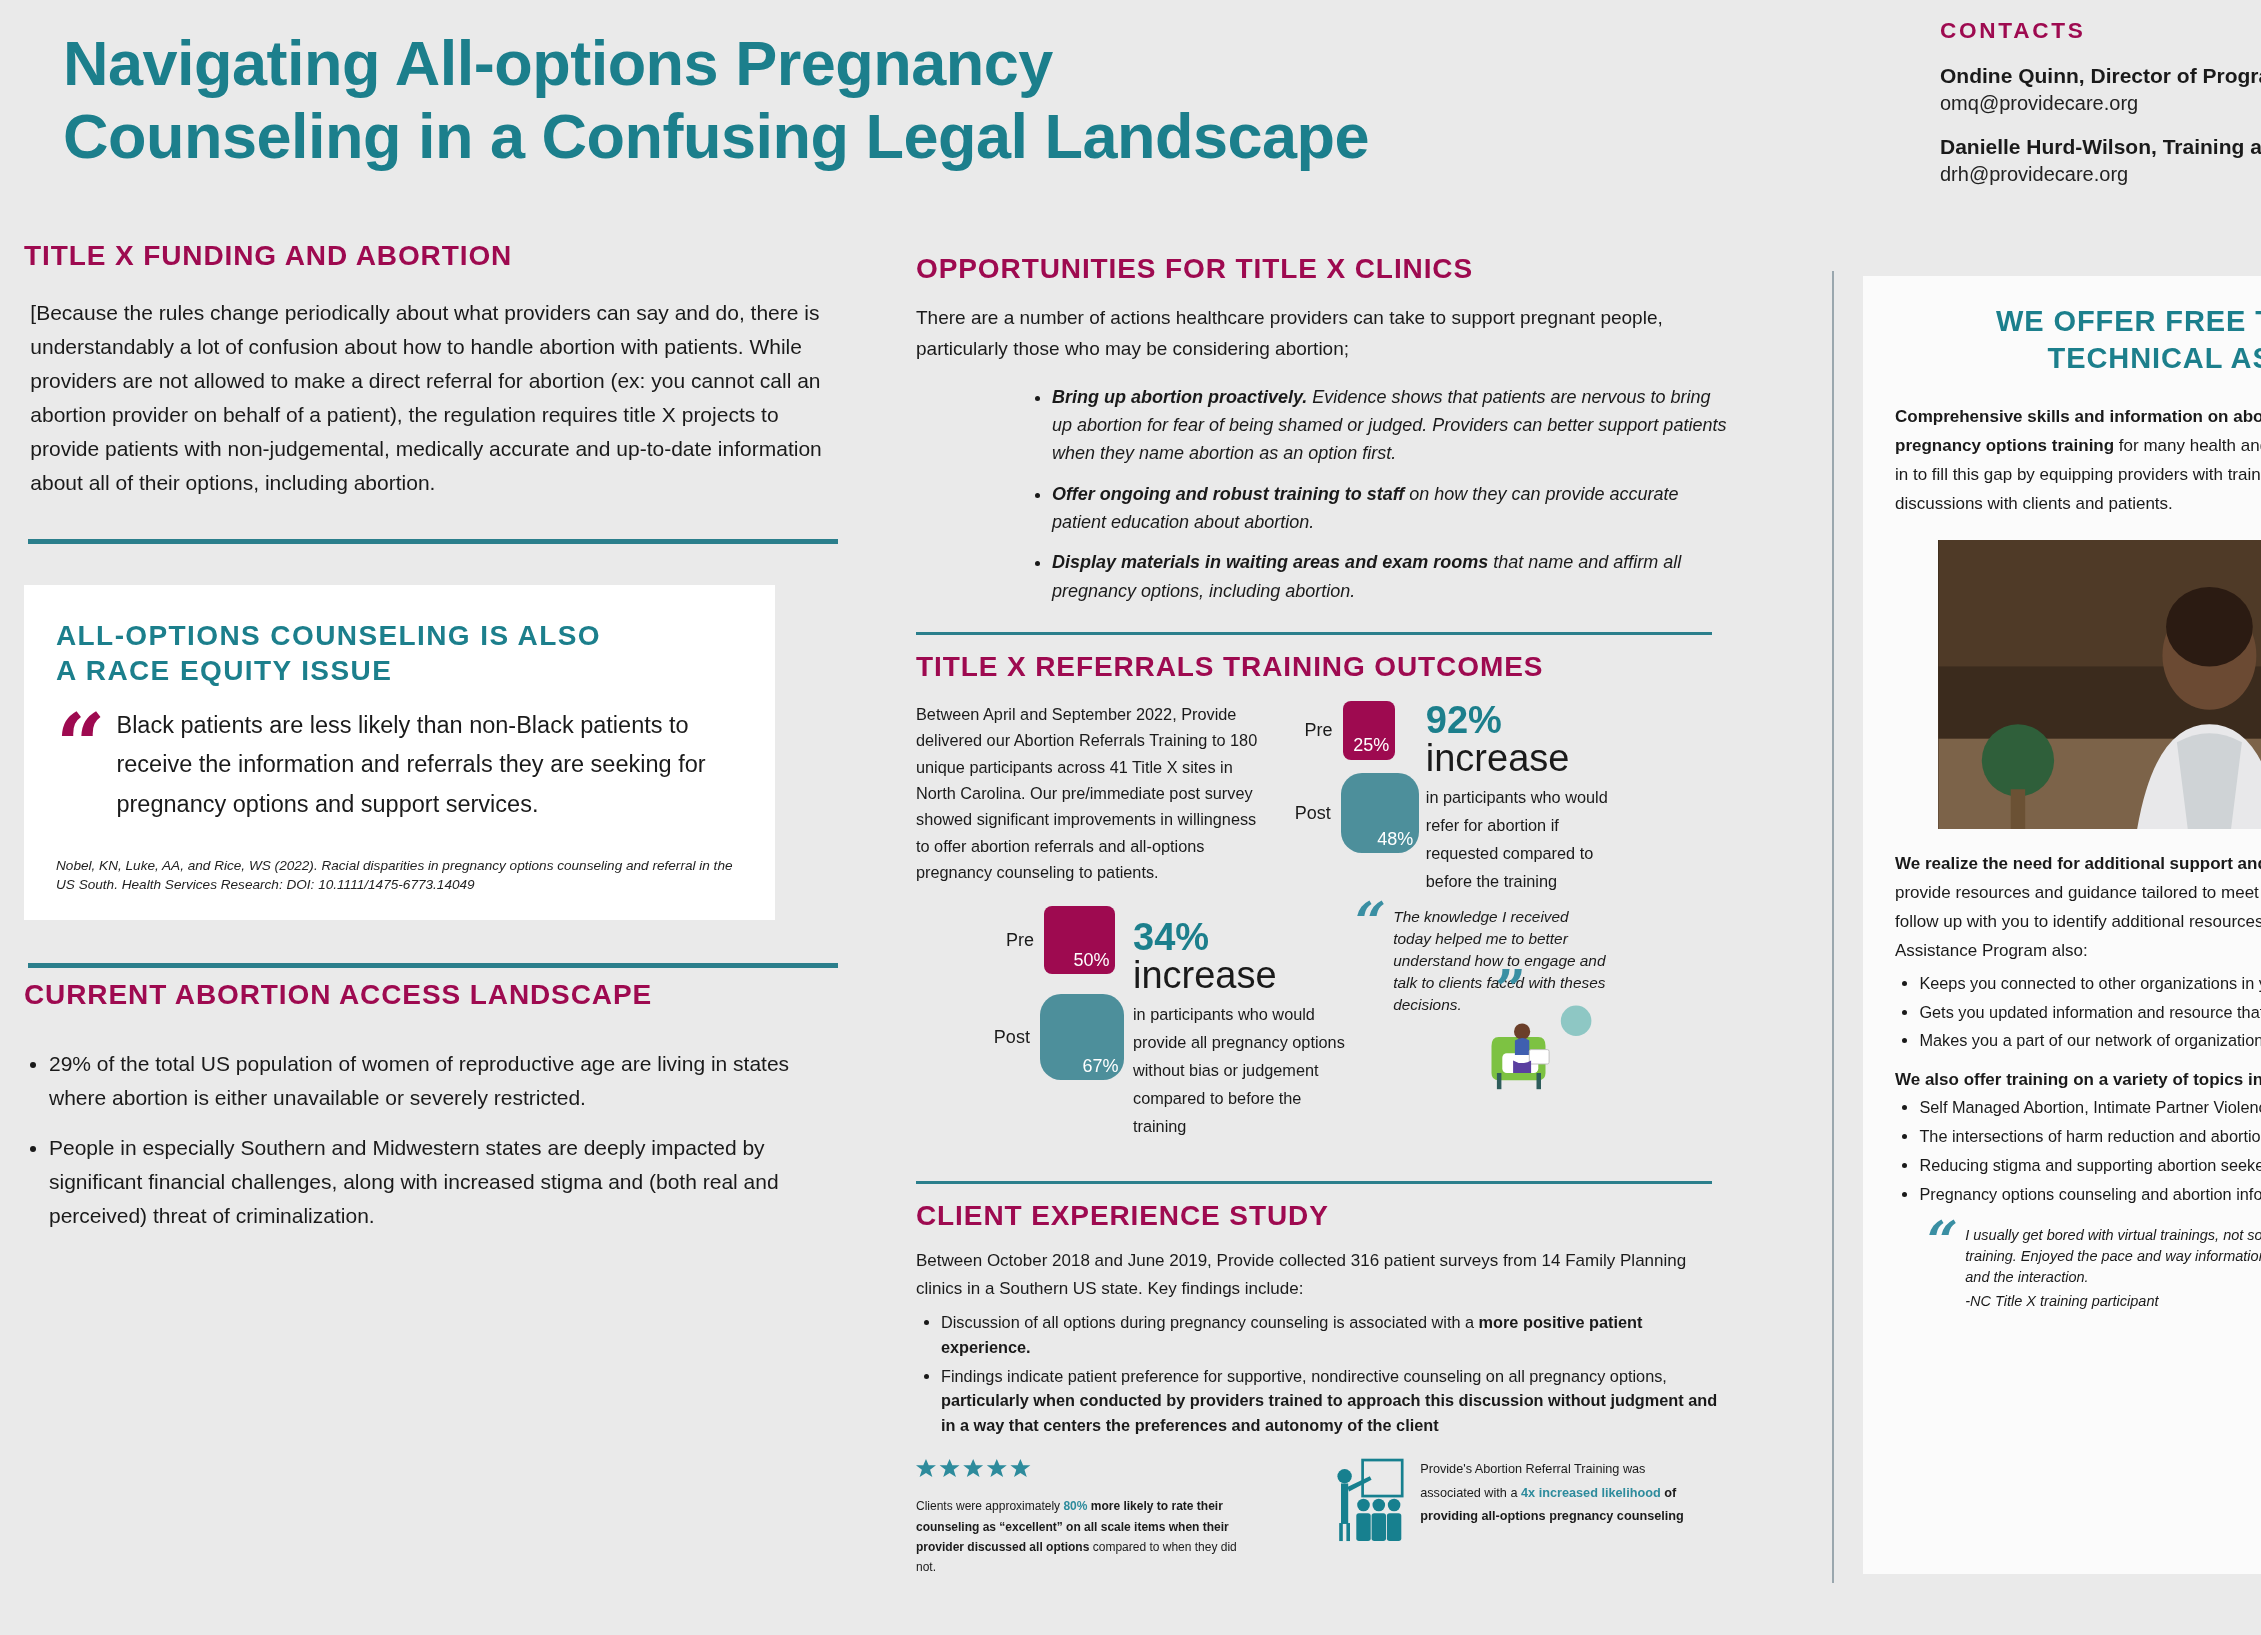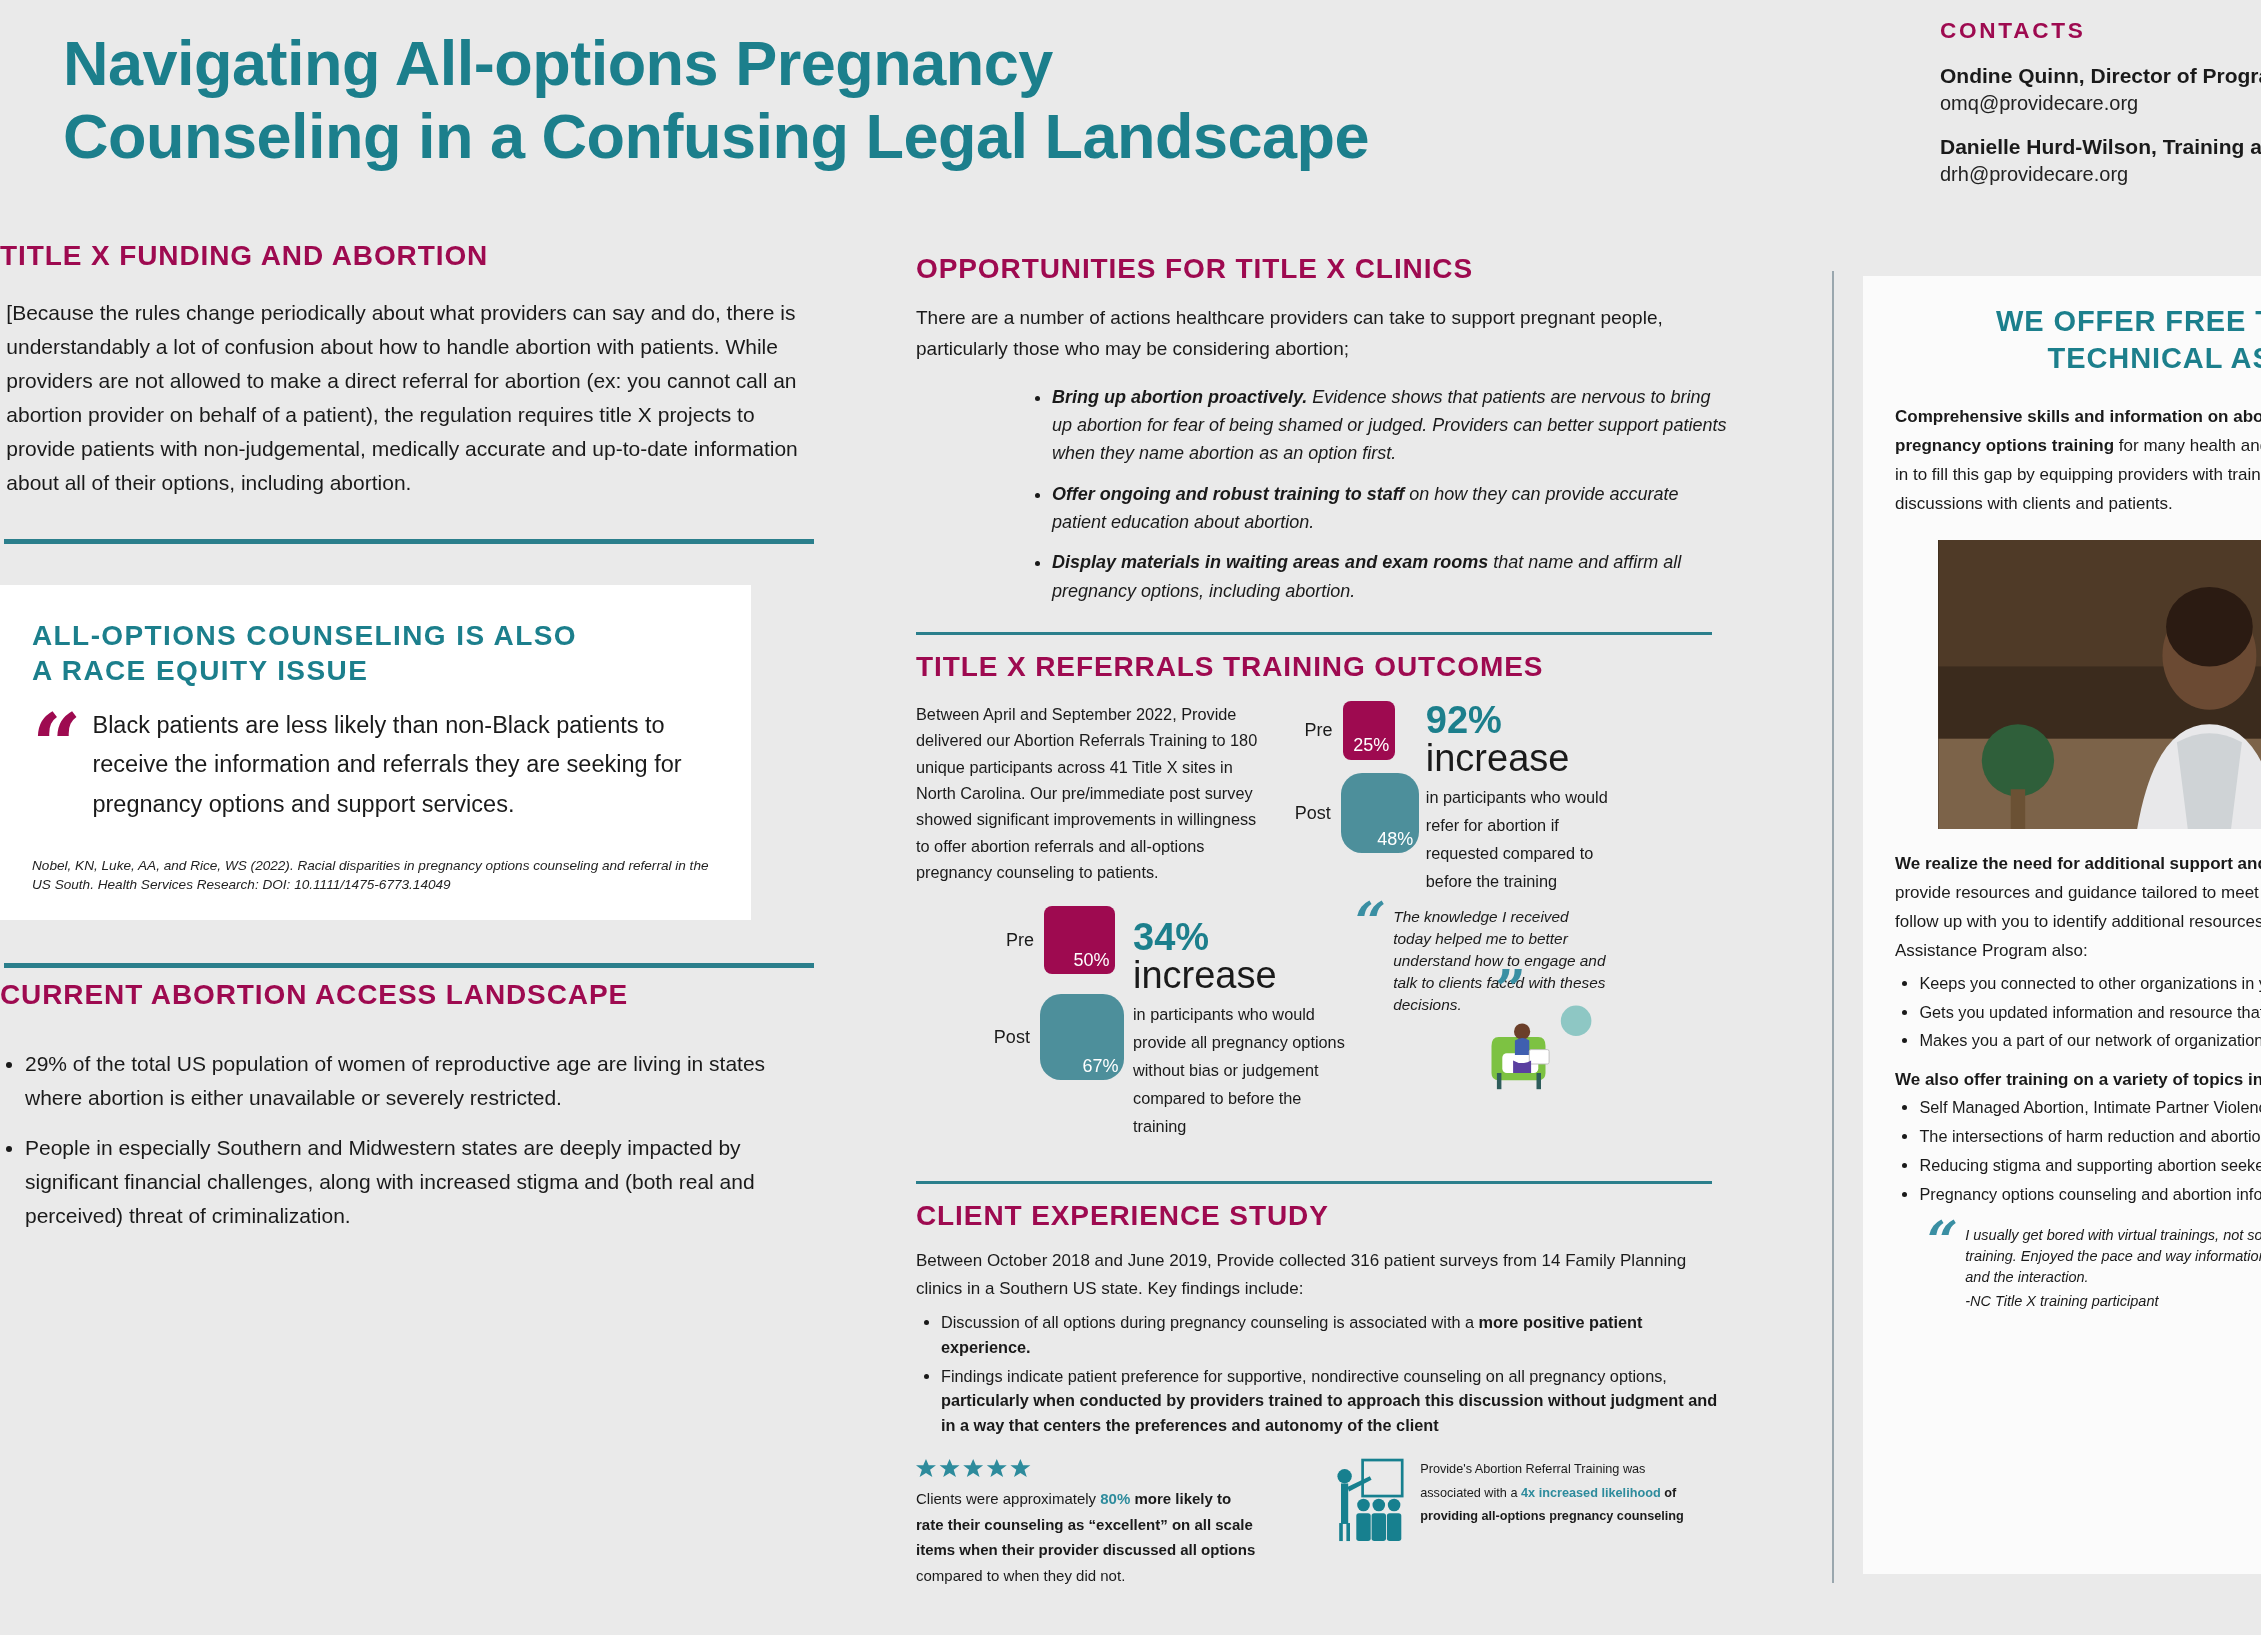--- a/index.html
+++ b/index.html
@@ -33,21 +33,21 @@
     color:#9e0a50;font-weight:bold;letter-spacing:0.9px;font-size:28px;
     text-transform:uppercase;
   }
   .sect-h-teal{
     color:#1c7f8c;font-weight:bold;letter-spacing:1.4px;font-size:28px;
     text-transform:uppercase;line-height:1.25;
   }
   .body-t{font-size:21px;line-height:1.62;color:#1a1a1a;}
 
   
-  .col1{position:absolute;left:0;top:240px;width:828px;}
+  .col1{position:absolute;left:24px;top:240px;width:828px;}
   .c1-rule{width:810px;margin-left:3.6px;}
   .c1-body{margin-top:24.4px;padding:0 6.3px;}
   .quotebox{
     background:#fff;margin-top:41px;padding:33px 32px 26px 32px;width:751px;
     box-sizing:border-box;
   }
   .quotebox h3{margin:0 0 18px 0;}
   .qrow{display:flex;align-items:flex-start;}
   .qmark{
     color:#9e0a50;font-size:86px;line-height:0.72;font-family:"DejaVu Serif",serif;
@@ -240,21 +240,21 @@
       <div style="width:407px;">
         <svg width="118" height="21" viewBox="0 0 130 23">
           <g fill="#2d8b9c">
             <polygon points="11,1 14,8 22,8 15.5,13 18,21 11,16.5 4,21 6.5,13 0,8 8,8"></polygon>
             <polygon points="37,1 40,8 48,8 41.5,13 44,21 37,16.5 30,21 32.5,13 26,8 34,8"></polygon>
             <polygon points="63,1 66,8 74,8 67.5,13 70,21 63,16.5 56,21 58.5,13 52,8 60,8"></polygon>
             <polygon points="89,1 92,8 100,8 93.5,13 96,21 89,16.5 82,21 84.5,13 78,8 86,8"></polygon>
             <polygon points="115,1 118,8 126,8 119.5,13 122,21 115,16.5 108,21 110.5,13 104,8 112,8"></polygon>
           </g>
         </svg>
-        <div style="font-size:15px;line-height:1.7;margin-top:5px;width:344px;">
+        <div style="font-size:12px;line-height:1.7;margin-top:15px;width:344px;">
           <span>Clients were approximately </span><b style="color:#2d8b9c">80%</b><b> more likely to rate their counseling as “excellent” on all scale items when their provider discussed all options</b><span> compared to when they did not.</span>
         </div>
       </div>
       <div style="width:389px;display:flex;">
         <svg width="90" height="86" viewBox="0 0 100 95">
           <rect x="44" y="2" width="44" height="40" fill="none" stroke="#17808f" stroke-width="3"></rect>
           <circle cx="24" cy="20" r="8" fill="#17808f"></circle>
           <rect x="20" y="28" width="8" height="45" fill="#17808f"></rect>
           <path d="M27 32 L52 20 L54 24 L29 37 z" fill="#17808f"></path>
           <rect x="18" y="72" width="4" height="20" fill="#17808f"></rect>

